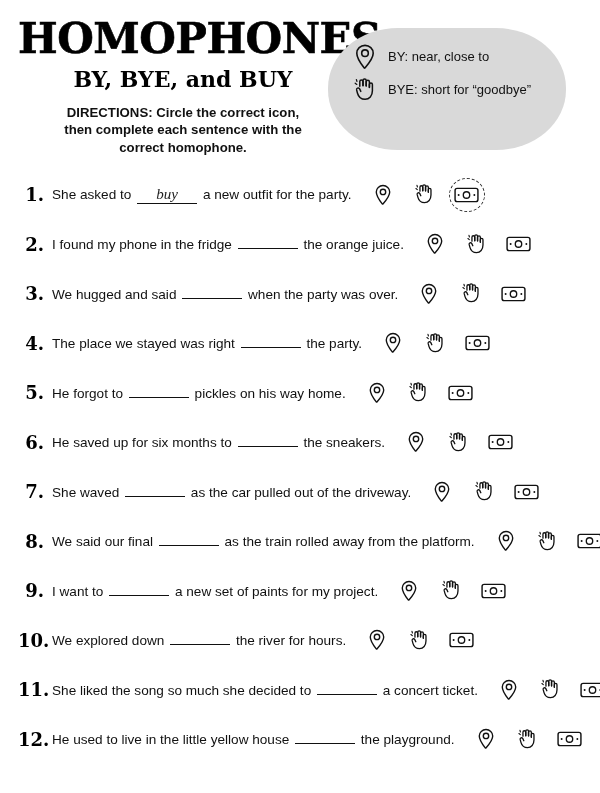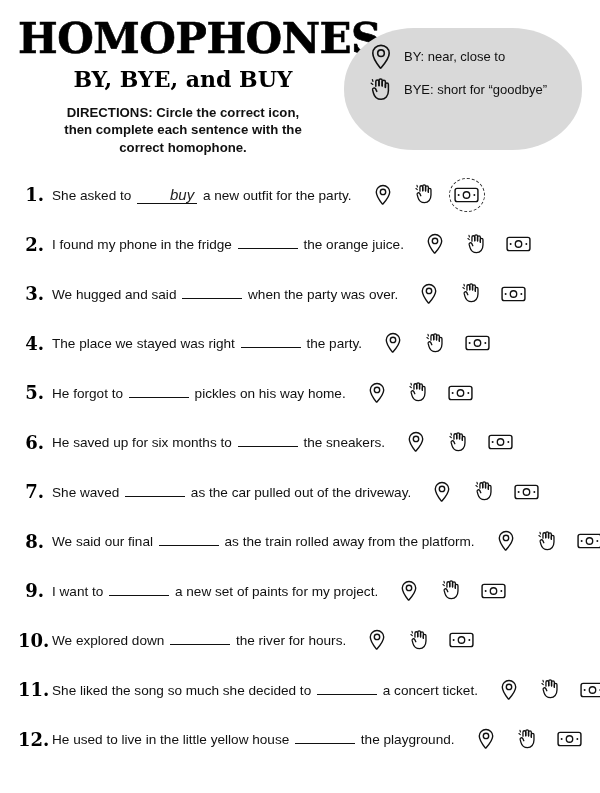--- a/index.html
+++ b/index.html
@@ -64,21 +64,21 @@
     font-weight: bold;
   }
   .directions .dir-text {
     font-weight: bold;
   }
 
   
   .legend {
     position: absolute;
     top: 14px;
-    right: 0px;
+    right: 16px;
     width: 238px;
     height: 122px;
     background: #d9d9d9;
     border-radius: 70px / 60px;
     padding: 12px 0 0 0;
     box-sizing: border-box;
   }
   .legend-row {
     display: flex;
     align-items: center;
@@ -129,22 +129,22 @@
     border-bottom: 1px solid #111;
     width: 60px;
     height: 12px;
     margin: 0 2px;
     vertical-align: baseline;
   }
   .answer {
     display: inline-block;
     border-bottom: 1px solid #111;
     min-width: 54px;
-    text-align: right;
-    font-family: Liberation Sans, sans-serif;
+    text-align: center;
+    font-family: Liberation Serif, serif;
     font-style: italic;
     font-size: 15px;
     margin: 0 2px;
     padding: 0 3px;
     color: #222;
   }
   .q-icons {
     display: flex;
     align-items: center;
     margin-left: 10px;

